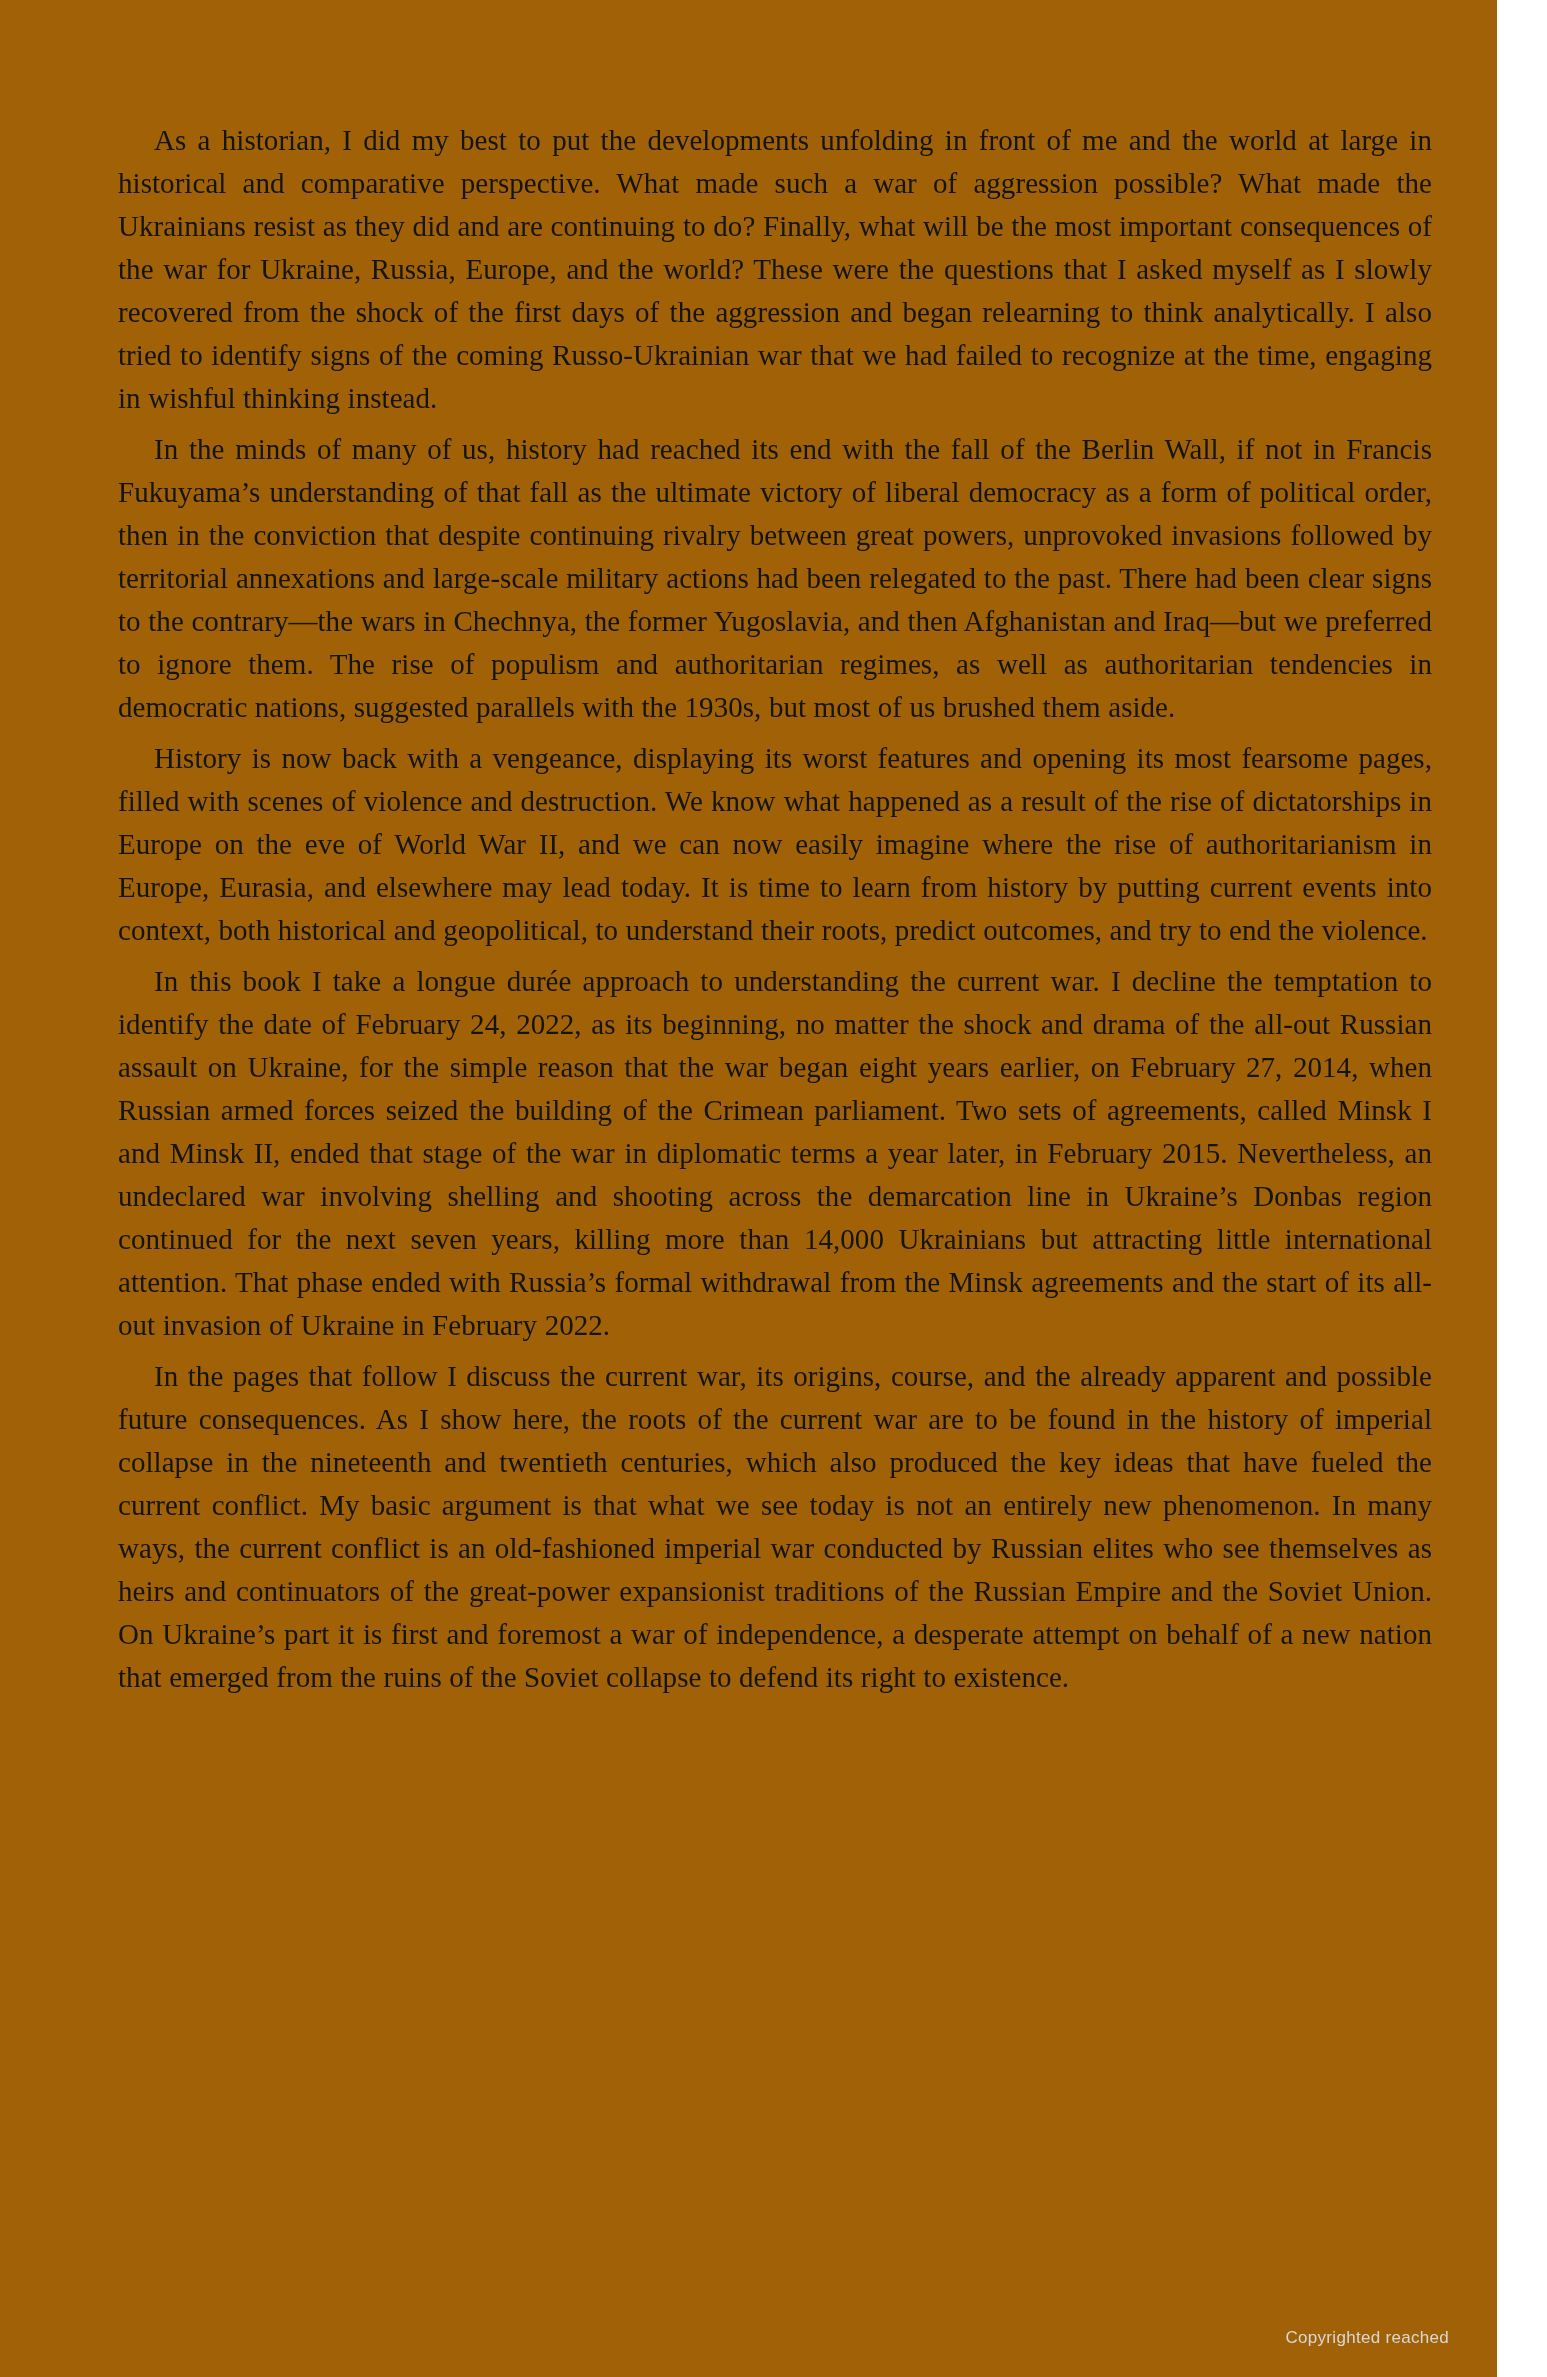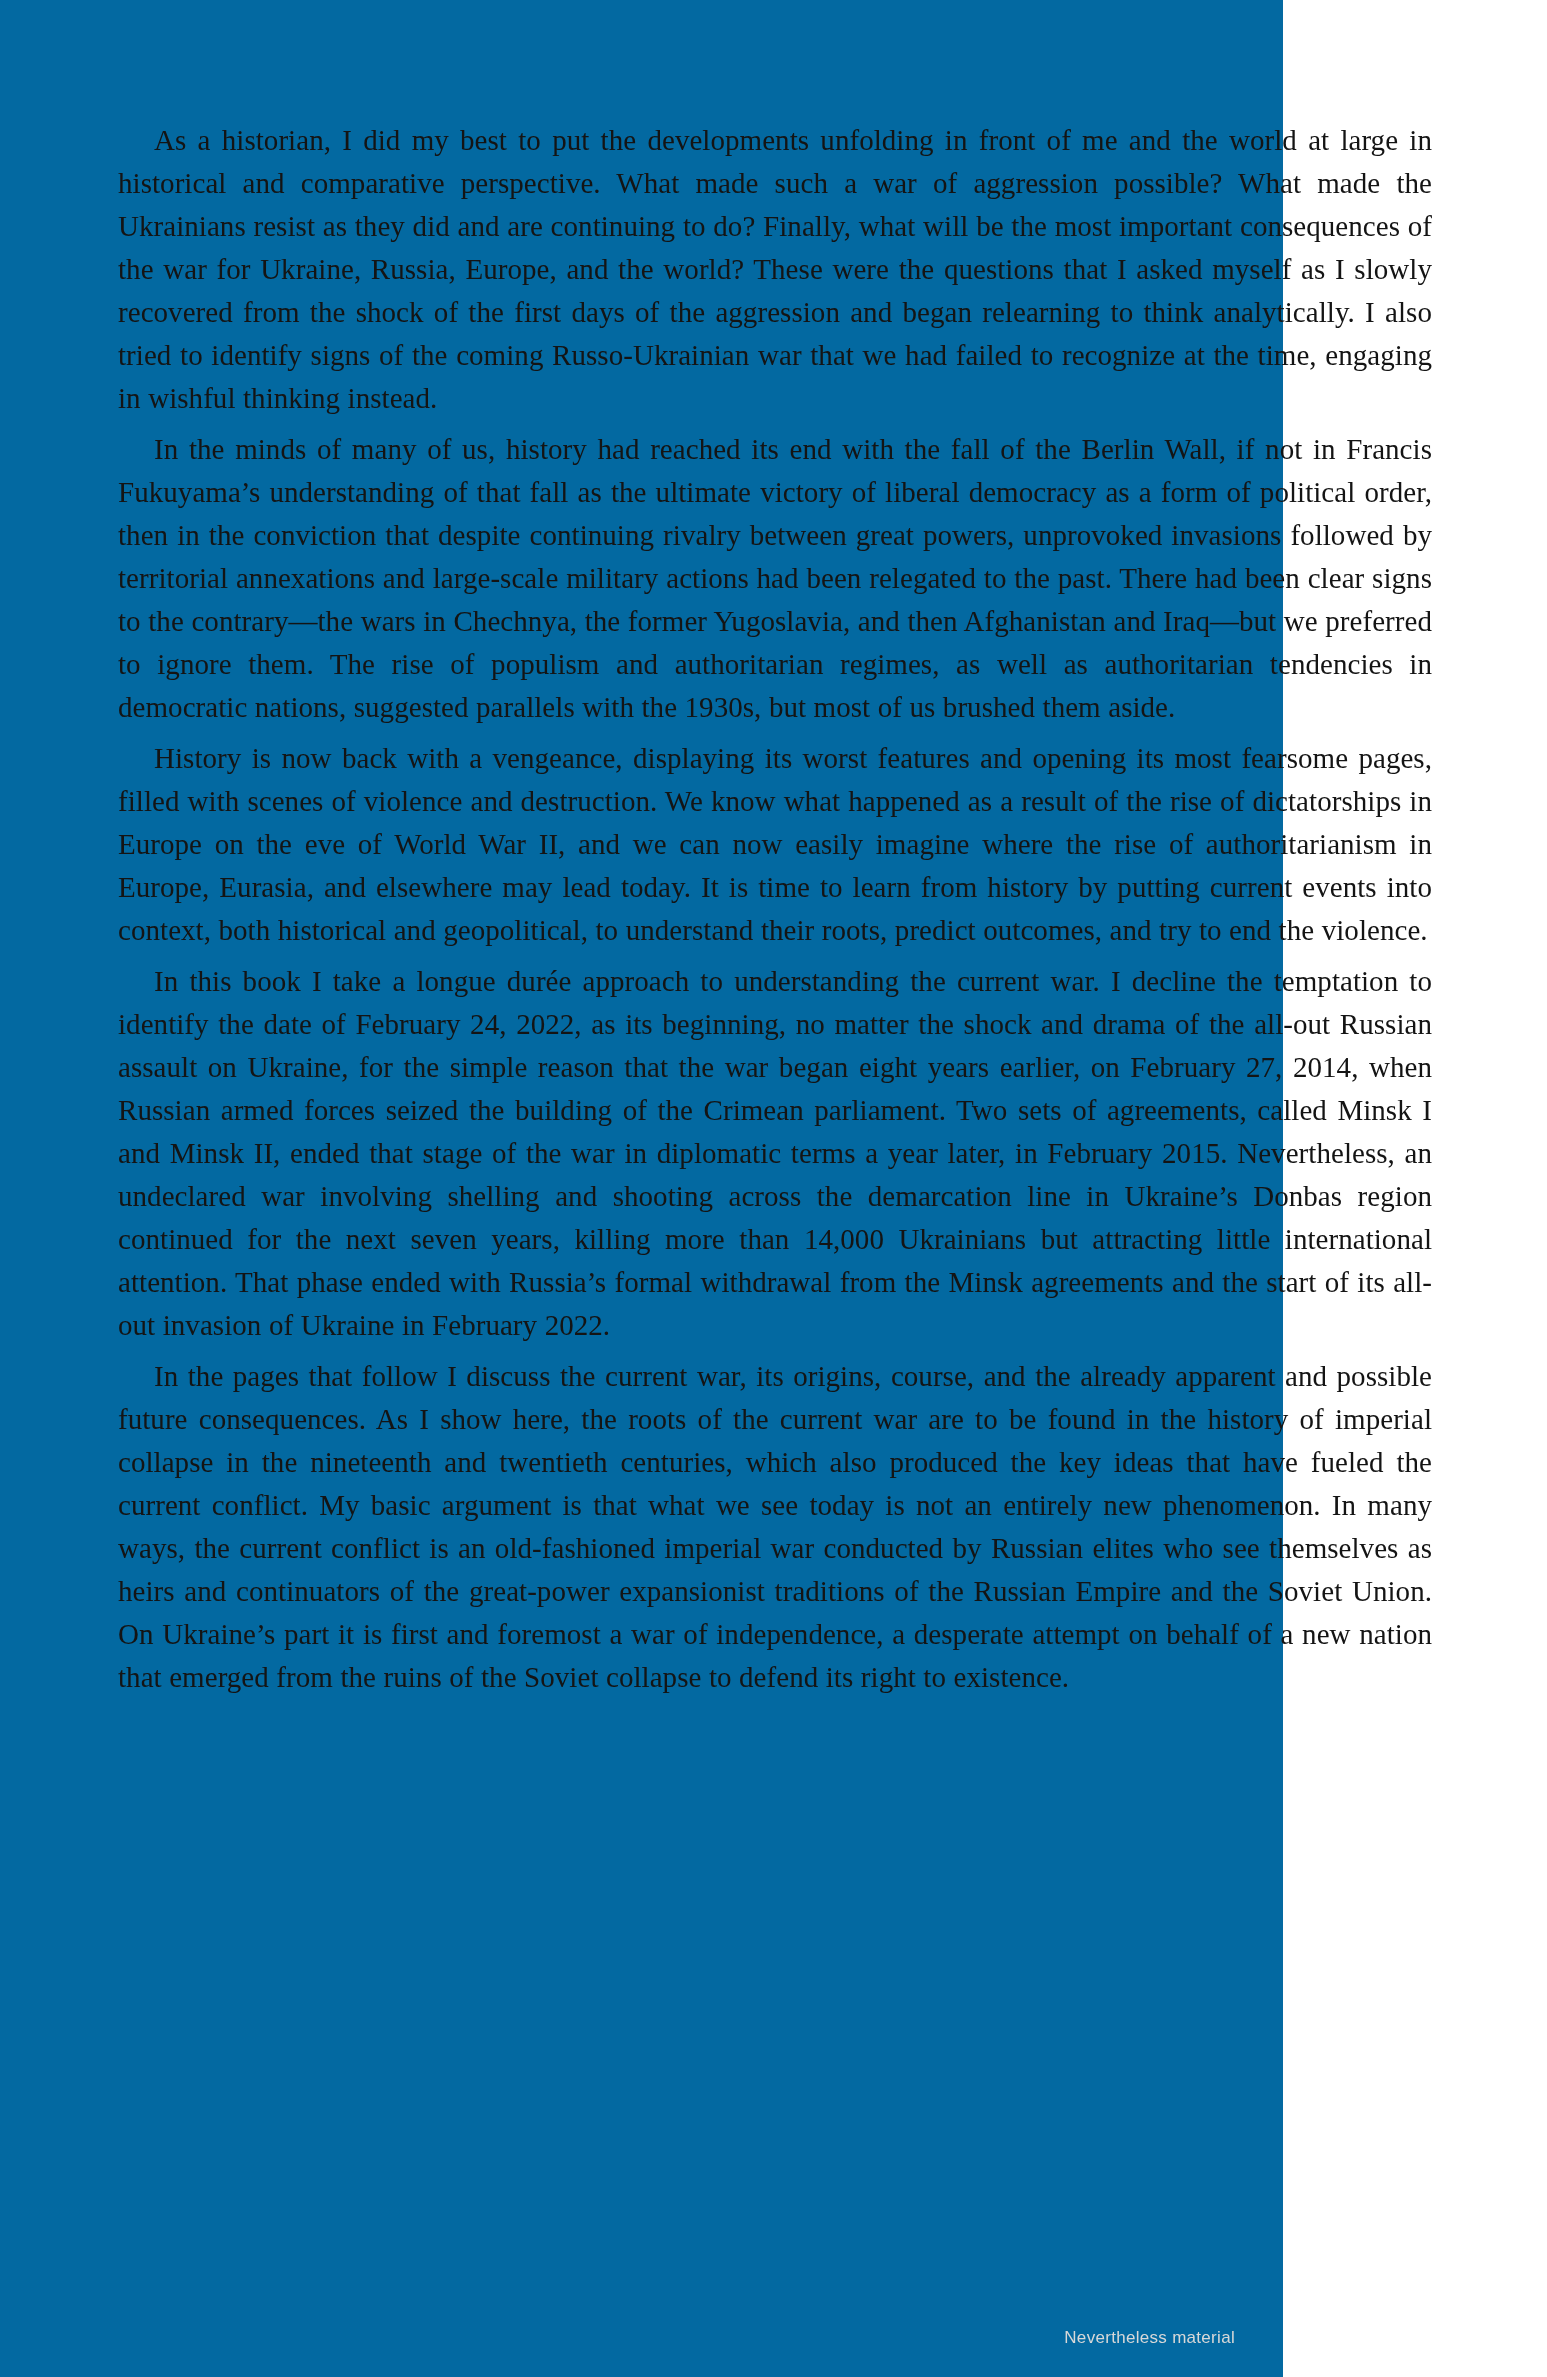--- a/index.html
+++ b/index.html
@@ -15,23 +15,23 @@
     overflow: hidden;
     font-family: "Liberation Serif", "DejaVu Serif", serif;
     -webkit-font-smoothing: antialiased;
   }
 
   
   .page {
     position: absolute;
     left: 0;
     top: 0;
-    width: 1283px;
+    width: 1497px;
     height: 2377px;
-    background: #0369a1;
+    background: #a16207;
   }
 
   
   .text-column {
     position: absolute;
     left: 118px;
     top: 119px;
     width: 1314px;
   }
 
@@ -82,16 +82,16 @@
     <p class="para">In the minds of many of us, history had reached its end with the fall of the Berlin Wall, if not in Francis Fukuyama’s understanding of that fall as the ultimate victory of liberal democracy as a form of political order, then in the conviction that despite continuing rivalry between great powers, unprovoked invasions followed by territorial annexations and large-scale military actions had been relegated to the past. There had been clear signs to the contrary—the wars in Chechnya, the former Yugoslavia, and then Afghanistan and Iraq—but we preferred to ignore them. The rise of populism and authoritarian regimes, as well as authoritarian tendencies in democratic nations, suggested parallels with the 1930s, but most of us brushed them aside.</p>
 
     <p class="para">History is now back with a vengeance, displaying its worst features and opening its most fearsome pages, filled with scenes of violence and destruction. We know what happened as a result of the rise of dictatorships in Europe on the eve of World War II, and we can now easily imagine where the rise of authoritarianism in Europe, Eurasia, and elsewhere may lead today. It is time to learn from history by putting current events into context, both historical and geopolitical, to understand their roots, predict outcomes, and try to end the violence.</p>
 
     <p class="para"><span>In this book I take a </span><span class="it">longue durée</span><span> approach to understanding the current war. I decline the temptation to identify the date of February 24, 2022, as its beginning, no matter the shock and drama of the all-out Russian assault on Ukraine, for the simple reason that the war began eight years earlier, on February 27, 2014, when Russian armed forces seized the building of the Crimean parliament. Two sets of agreements, called Minsk I and Minsk II, ended that stage of the war in diplomatic terms a year later, in February 2015. Nevertheless, an undeclared war involving shelling and shooting across the demarcation line in Ukraine’s Donbas region continued for the next seven years, killing more than 14,000 Ukrainians but attracting little international attention. That phase ended with Russia’s formal withdrawal from the Minsk agreements and the start of its all-out invasion of Ukraine in February 2022.</span></p>
 
     <p class="para">In the pages that follow I discuss the current war, its origins, course, and the already apparent and possible future consequences. As I show here, the roots of the current war are to be found in the history of imperial collapse in the nineteenth and twentieth centuries, which also produced the key ideas that have fueled the current conflict. My basic argument is that what we see today is not an entirely new phenomenon. In many ways, the current conflict is an old-fashioned imperial war conducted by Russian elites who see themselves as heirs and continuators of the great-power expansionist traditions of the Russian Empire and the Soviet Union. On Ukraine’s part it is first and foremost a war of independence, a desperate attempt on behalf of a new nation that emerged from the ruins of the Soviet collapse to defend its right to existence.</p>
 
   </div>
 
-  <div class="watermark">Nevertheless material</div>
+  <div class="watermark">Copyrighted reached</div>
 
 </div>
 
 
 </body></html>

